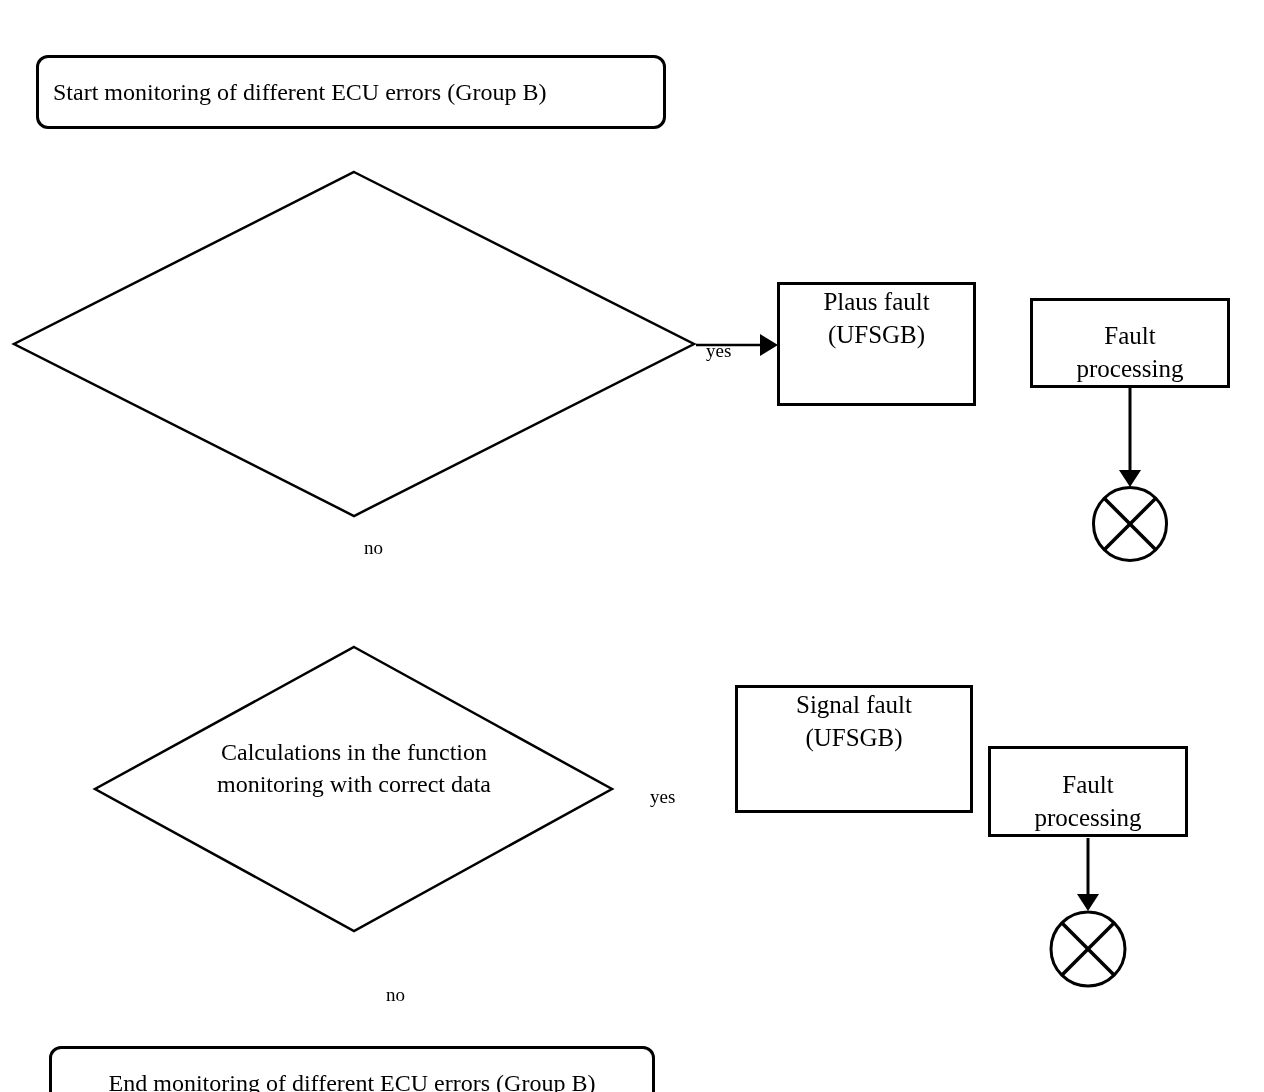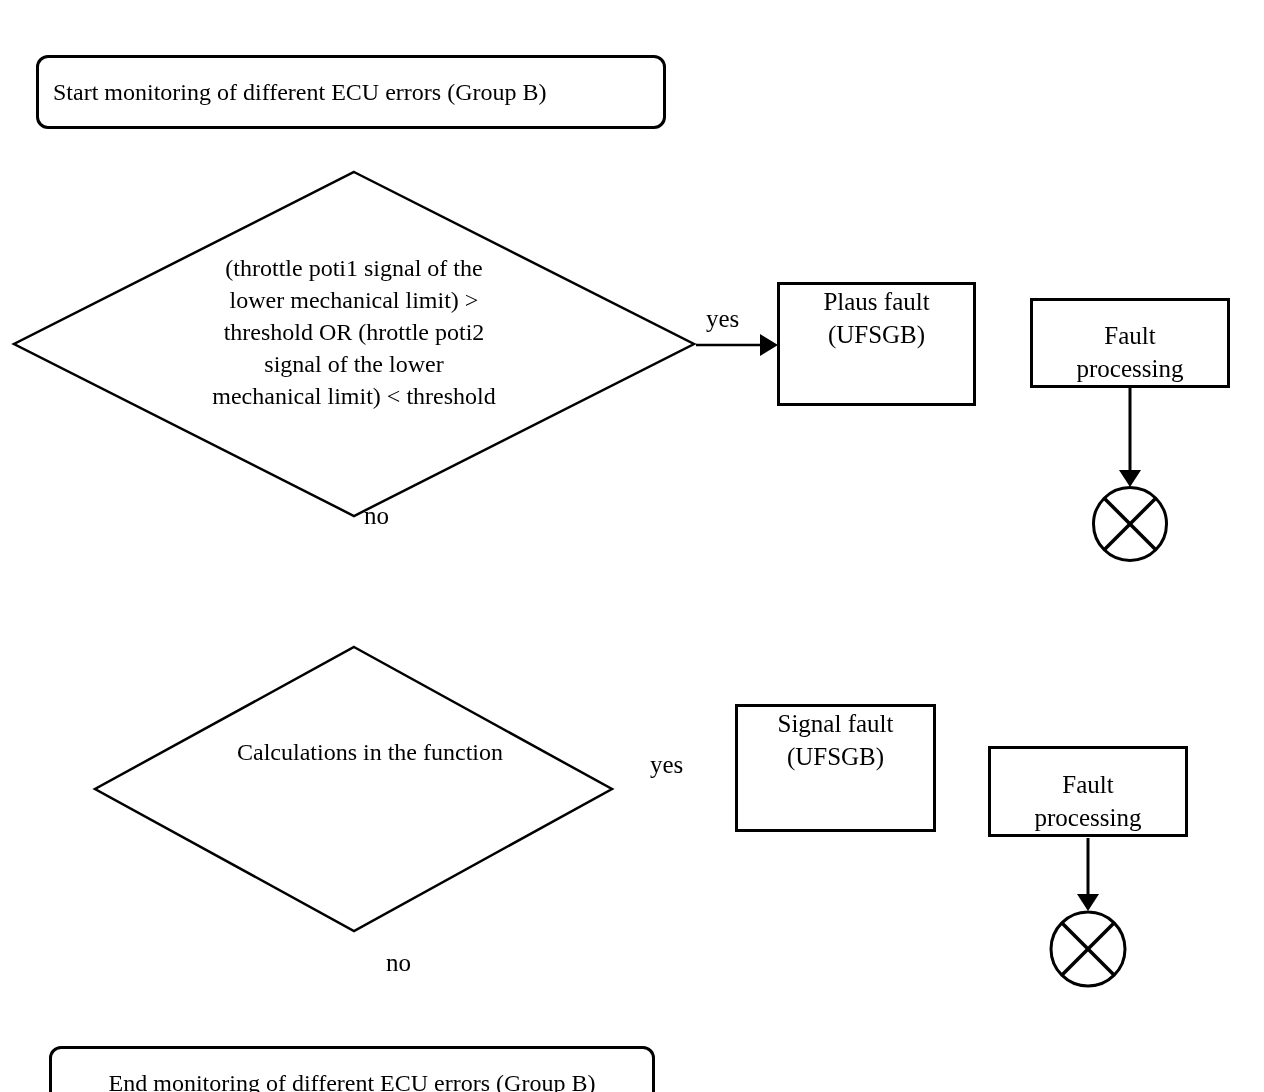--- a/index.html
+++ b/index.html
@@ -49,22 +49,23 @@
     justify-content: flex-end;
   }
   .diamond-text {
     position: absolute;
     text-align: center;
     font-size: 24px;
     line-height: 32px;
   }
   .edge-label {
     position: absolute;
-    font-size: 25px;
+    font-size: 19px;
     line-height: 26px;
+    margin-top: 32px;
   }
 </style>
 </head>
 <body>
 
 <div class="canvas">
 
   <svg class="shapes" width="1264" height="1092" viewBox="0 0 1264 1092">
 
     <polygon points="354,172 694,344 354,516 14,344" fill="none" stroke="#000000" stroke-width="2.5"></polygon>
@@ -86,49 +87,43 @@
 
     <circle cx="1088" cy="949" r="37" fill="none" stroke="#000000" stroke-width="3"></circle>
     <line x1="1062" y1="923" x2="1114" y2="975" stroke="#000000" stroke-width="3.5"></line>
     <line x1="1114" y1="923" x2="1062" y2="975" stroke="#000000" stroke-width="3.5"></line>
   </svg>
 
   <div class="node terminator start" style="left:36px; top:14px; width:630px; height:74px;">
     <span>Start monitoring of different ECU errors (Group B)</span>
   </div>
 
-  <div class="diamond-text" style="left:164px; top:252px; width:380px;">
-    <div>(throttle poti1 signal of the</div>
-    <div>lower mechanical limit) &gt;</div>
-    <div>threshold OR (hrottle poti2</div>
-    <div>signal of the lower</div>
-    <div>mechanical limit) &lt; threshold</div>
-  </div>
 
   <div class="edge-label" style="left:706px; top:306px;">yes</div>
   <div class="edge-label" style="left:364px; top:503px;">no</div>
 
   <div class="node process top-text" style="left:777px; top:282px; width:199px; height:124px;">
     <div>Plaus fault</div>
     <div>(UFSGB)</div>
   </div>
 
   <div class="node process center-text" style="left:1030px; top:298px; width:200px; height:90px;">
     <div>Fault</div>
     <div>processing</div>
   </div>
 
-  <div class="diamond-text" style="left:190px; top:736px; width:360px;">
+  <div class="diamond-text" style="left:174px; top:736px; width:360px;">
     <div>Calculations in the function</div>
+    <div>monitoring with correct data</div>
   </div>
 
   <div class="edge-label" style="left:650px; top:752px;">yes</div>
   <div class="edge-label" style="left:386px; top:950px;">no</div>
 
-  <div class="node process top-text" style="left:735px; top:704px; width:201px; height:128px;">
+  <div class="node process top-text" style="left:735px; top:685px; width:238px; height:128px;">
     <div>Signal fault</div>
     <div>(UFSGB)</div>
   </div>
 
   <div class="node process center-text" style="left:988px; top:746px; width:200px; height:91px;">
     <div>Fault</div>
     <div>processing</div>
   </div>
 
   <div class="node terminator end" style="left:49px; top:1005px; width:606px; height:75px;">

